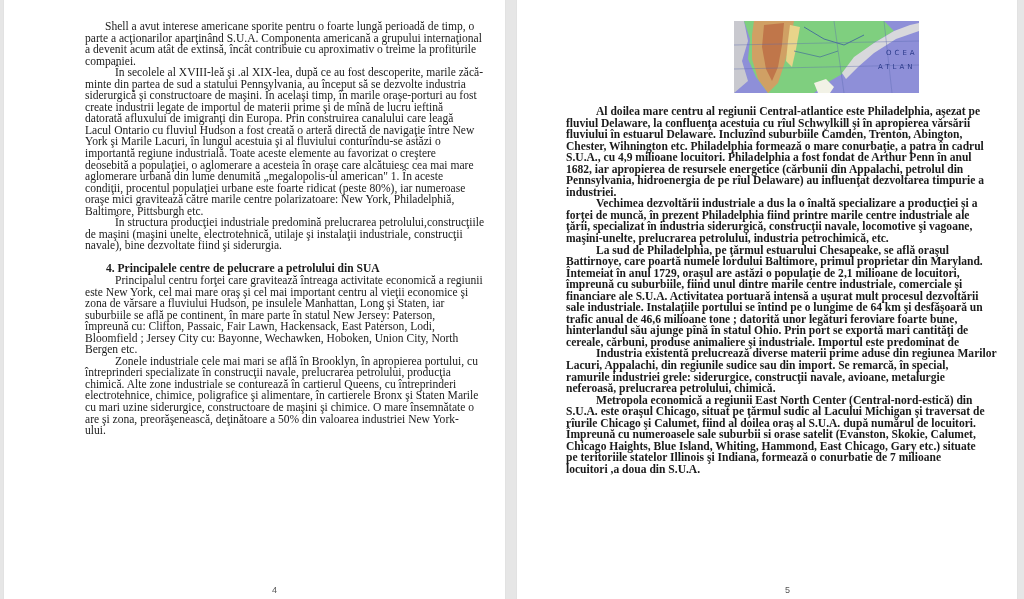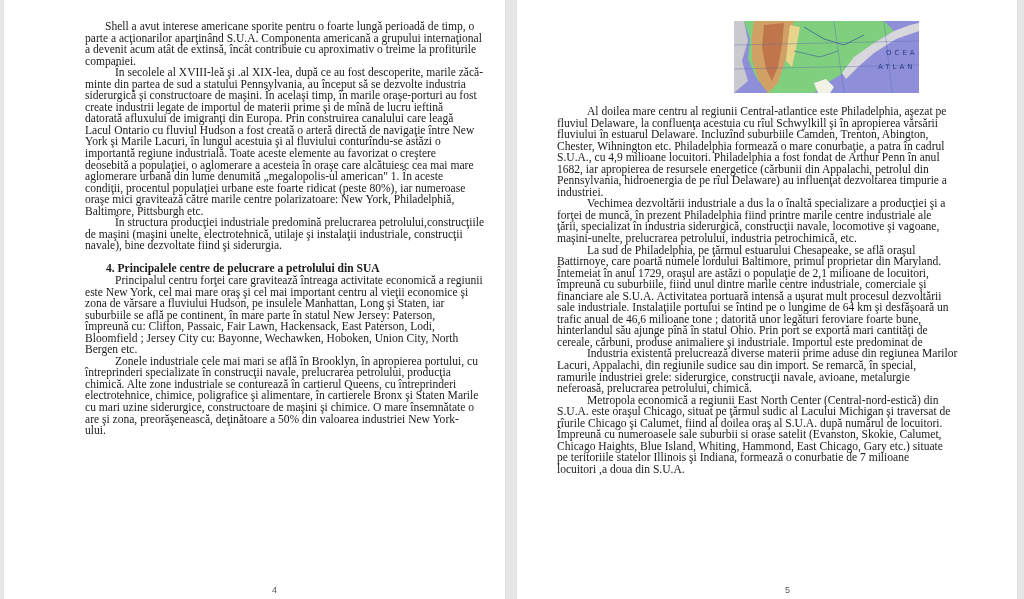--- a/index.html
+++ b/index.html
@@ -14,21 +14,21 @@
     box-shadow: 0 0 1px #cfcfcf;
   }
   #page-left { left:4px; width:501px; }
   #page-right { left:517px; width:500px; }
   .textblock {
     position:absolute;
     font-size:11.55px; line-height:11.55px;
     text-align:left;
   }
   #page-left .textblock { left:81px; top:21px; width:400px; }
-  #page-right .textblock { left:40px; top:106px; width:416px; }
+  #page-right .textblock { left:49px; top:106px; width:416px;font-weight:bold; }
   .line { white-space:nowrap; height:11.55px; }
   .indent { padding-left:30px; }
   .indent-first { padding-left:20px; }
   .heading { font-weight:bold; padding-left:21px; }
   .spacer { height:11.5px; }
   .pagenum {
     position:absolute; bottom:4px; font-size:9px; color:#555;
     font-family:"Liberation Sans", "DejaVu Sans", sans-serif;
   }
   #page-left .pagenum { left:268px; }

